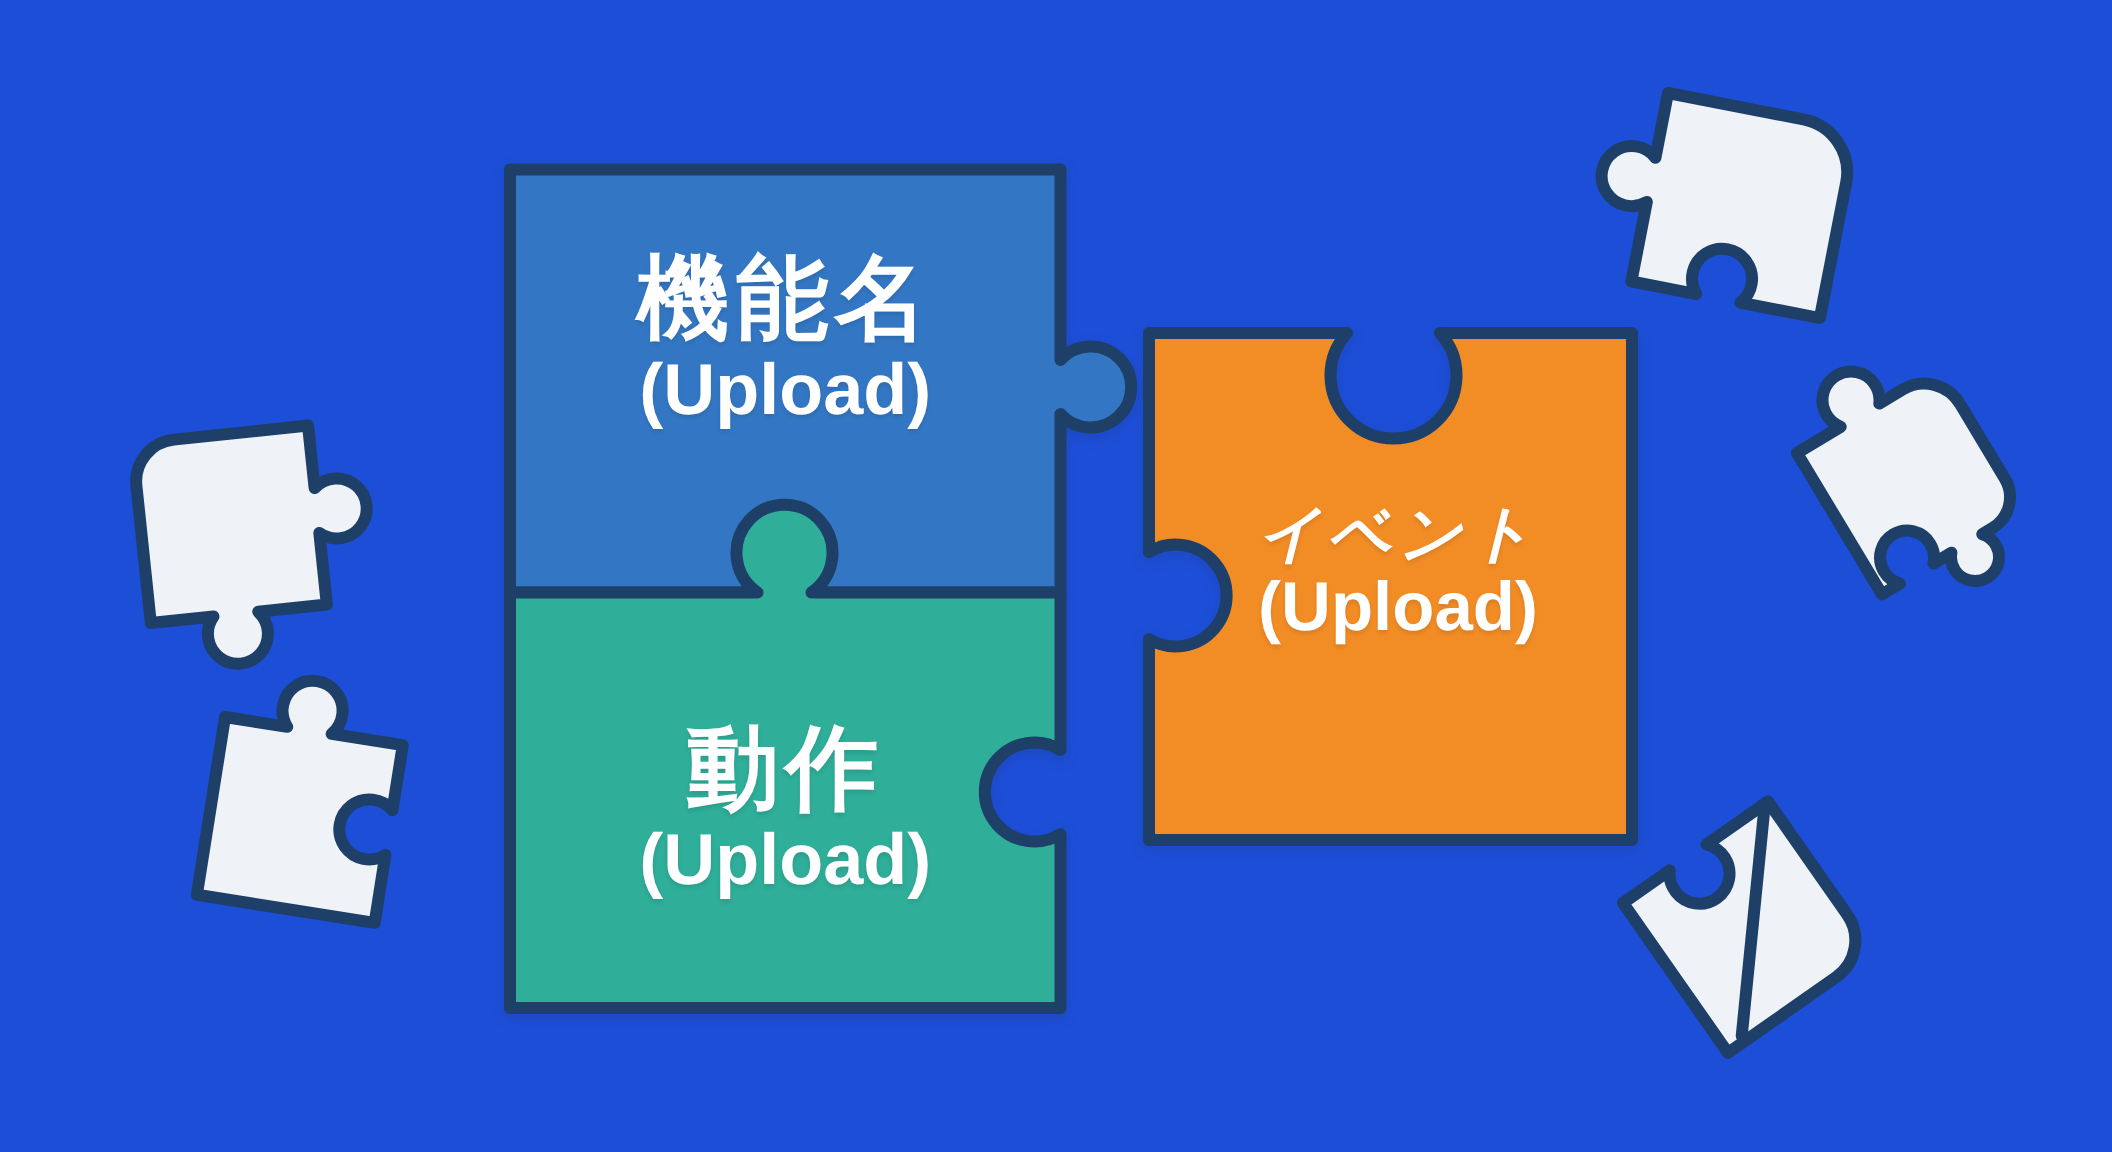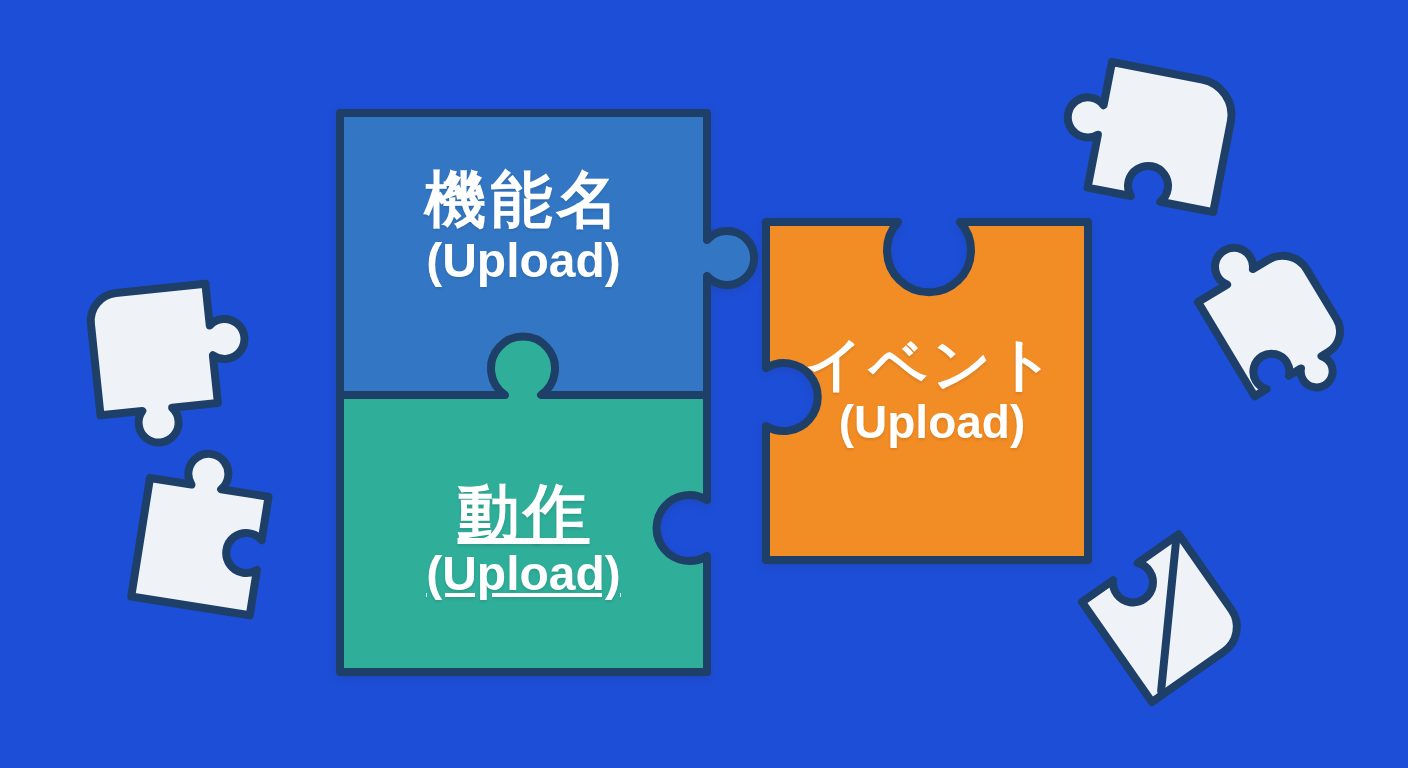--- a/index.html
+++ b/index.html
@@ -28,21 +28,21 @@
     text-align: center;
     color: #ffffff;
     font-weight: bold;
     line-height: 1.12;
     text-shadow: 0 2px 3px rgba(0,0,0,0.10);
     pointer-events: none;
     white-space: nowrap;
   }
   .label-jp-lg   { display: block; font-size: 62px; letter-spacing: 4px; }
   .label-en-lg   { display: block; font-size: 48px; }
-  .label-jp-md   { display: block; font-size: 58px; letter-spacing: 4px; }
+  .label-jp-md   { display: block; font-size: 42px; letter-spacing: 4px; font-style: italic; }
   .label-en-md   { display: block; font-size: 46px; text-align: center; }
 </style>
 </head>
 <body>
 
 <div class="canvas">
 
   <svg class="diagram-svg" width="1408" height="768" viewBox="0 0 1408 768">
 
     <g stroke-width="8" stroke-linejoin="round" stroke-linecap="round" stroke="#1E4068">
@@ -64,21 +64,21 @@
 
       <path d="M 766,222 H 898 a 42,42 0 1 0 62,0 H 1088 V 560 H 766 V 426 a 34,34 0 1 0 0,-58 Z" fill="#F28C25"></path>
     </g>
   </svg>
 
   <div class="piece-label" style="left:340px; top:165px; width:367px;">
     <span class="label-jp-lg">機能名</span>
     <span class="label-en-lg">(Upload)</span>
   </div>
 
-  <div class="piece-label" style="left:340px; top:478px; width:367px;text-decoration:underline;">
+  <div class="piece-label" style="left:340px; top:478px; width:367px;">
     <span class="label-jp-lg">動作</span>
     <span class="label-en-lg">(Upload)</span>
   </div>
 
   <div class="piece-label" style="left:776px; top:332px; width:312px;">
     <span class="label-jp-md">イベント</span>
     <span class="label-en-md">(Upload)</span>
   </div>
 
 </div>

